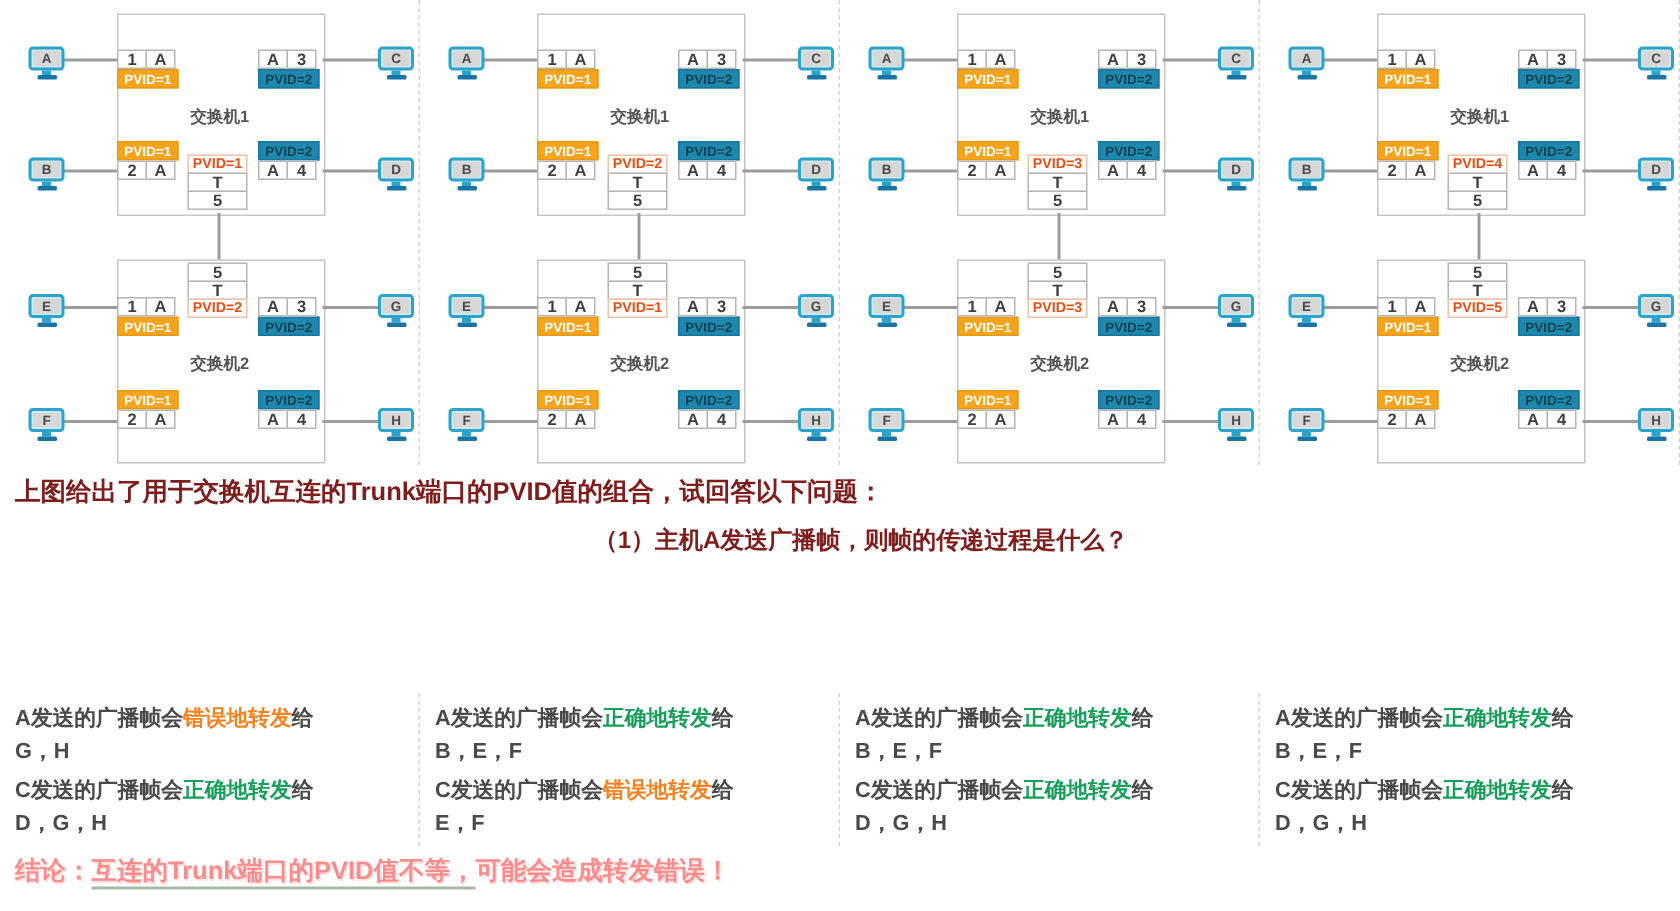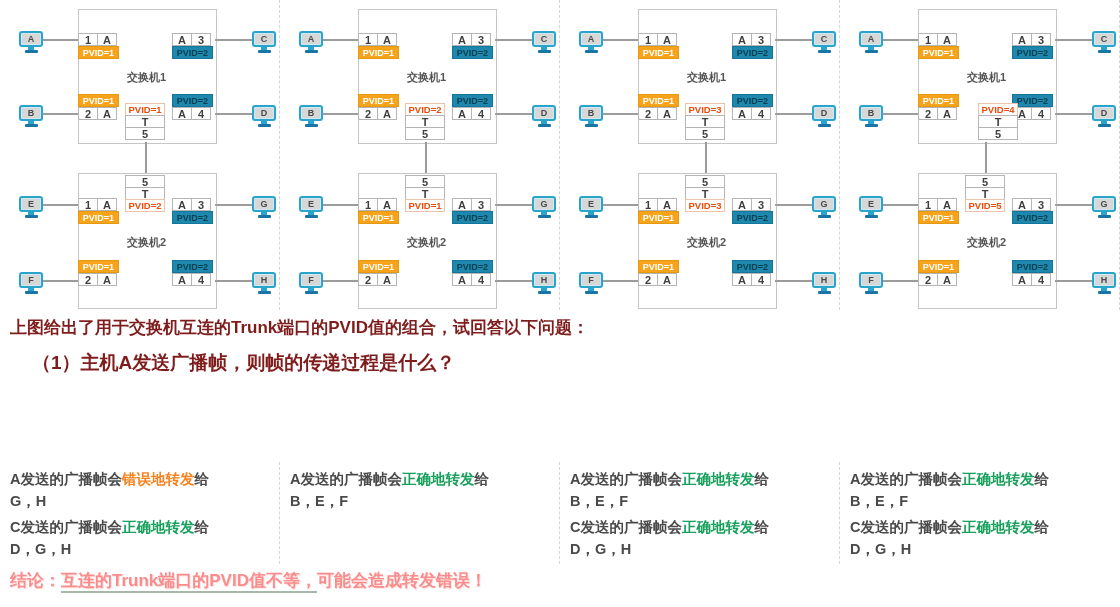--- a/index.html
+++ b/index.html
@@ -35,21 +35,21 @@
   .host{position:absolute;width:24px;text-align:center;}
   .host .screen{width:24px;height:16px;box-sizing:border-box;border:2px solid #2BA4CB;background:#d7d7d7;
     border-radius:3px;font-size:9px;font-weight:bold;line-height:12px;color:#4a4a4a;
     box-shadow:0 0 0 1px #cfeaf4 inset;}
   .host .stand{width:6px;height:3px;background:#2BA4CB;margin:0 auto;}
   .host .base{width:13px;height:3px;background:#1875A5;margin:0 auto;border-radius:1px;}
 
   
   .questions{position:absolute;top:314px;left:10px;right:4px;color:#7f1d1d;}
   .q-intro{margin:2px 0 0 0;font-size:17px;font-weight:bold;}
-  .q-item{margin:11px 0 0 22px;font-size:19px;font-weight:bold;}
+  .q-item{margin:11px 0 0 22px;font-size:16px;font-weight:bold;text-align:center;}
 
   
   #answers{position:absolute;top:462px;left:0;display:flex;height:102px;justify-content:flex-end;}
   .ans-col{width:280px;box-sizing:border-box;padding:4px 8px 0 10px;border-right:1px dashed #d6d6d6;}
   .ans-col:last-child{border-right:none;}
   .ans-line{margin:2px 0 0 0;font-size:14.5px;font-weight:bold;color:#4a4a4a;line-height:22px;}
   .ans-targets{margin:0 0 4px 0;font-size:14.5px;font-weight:bold;color:#4a4a4a;line-height:22px;}
   .verdict[data-status="wrong"]{color:#F6821F;}
   .verdict[data-status="right"]{color:#16A05B;}
 
@@ -395,21 +395,21 @@
     </div>
     <div class="pg" style="left:78px;top:94px">
       <div class="pvid orange">PVID=1</div>
       <div class="cells"><span class="pcell">2</span><span class="pcell">A</span></div>
     </div>
     <div class="pg" style="left:172px;top:94px">
       <div class="pvid blue">PVID=2</div>
       <div class="cells"><span class="pcell">A</span><span class="pcell">4</span></div>
     </div>
 
-    <div class="trunk" style="left:138px;top:103px">
+    <div class="trunk" style="left:125px;top:103px">
       <div class="tcell tpvid">PVID=4</div>
       <div class="tcell">T</div>
       <div class="tcell">5</div>
     </div>
 
     <div class="vline"></div>
 
     <div class="swbox sw2"></div>
     <div class="swname swname2">交换机2</div>
 
@@ -497,20 +497,22 @@
   <div class="ans-col">
     <p class="ans-line"><span>A发送的广播帧会</span><span class="verdict" data-status="wrong">错误地转发</span><span>给</span></p>
     <p class="ans-targets">G，H</p>
     <p class="ans-line"><span>C发送的广播帧会</span><span class="verdict" data-status="right">正确地转发</span><span>给</span></p>
     <p class="ans-targets">D，G，H</p>
   </div>
 
   <div class="ans-col">
     <p class="ans-line"><span>A发送的广播帧会</span><span class="verdict" data-status="right">正确地转发</span><span>给</span></p>
     <p class="ans-targets">B，E，F</p>
+    <p class="ans-line"><span>C发送的广播帧会</span><span class="verdict" data-status="wrong">错误地转发</span><span>给</span></p>
+    <p class="ans-targets">E，F</p>
   </div>
 
   <div class="ans-col">
     <p class="ans-line"><span>A发送的广播帧会</span><span class="verdict" data-status="right">正确地转发</span><span>给</span></p>
     <p class="ans-targets">B，E，F</p>
     <p class="ans-line"><span>C发送的广播帧会</span><span class="verdict" data-status="right">正确地转发</span><span>给</span></p>
     <p class="ans-targets">D，G，H</p>
   </div>
 
   <div class="ans-col">

